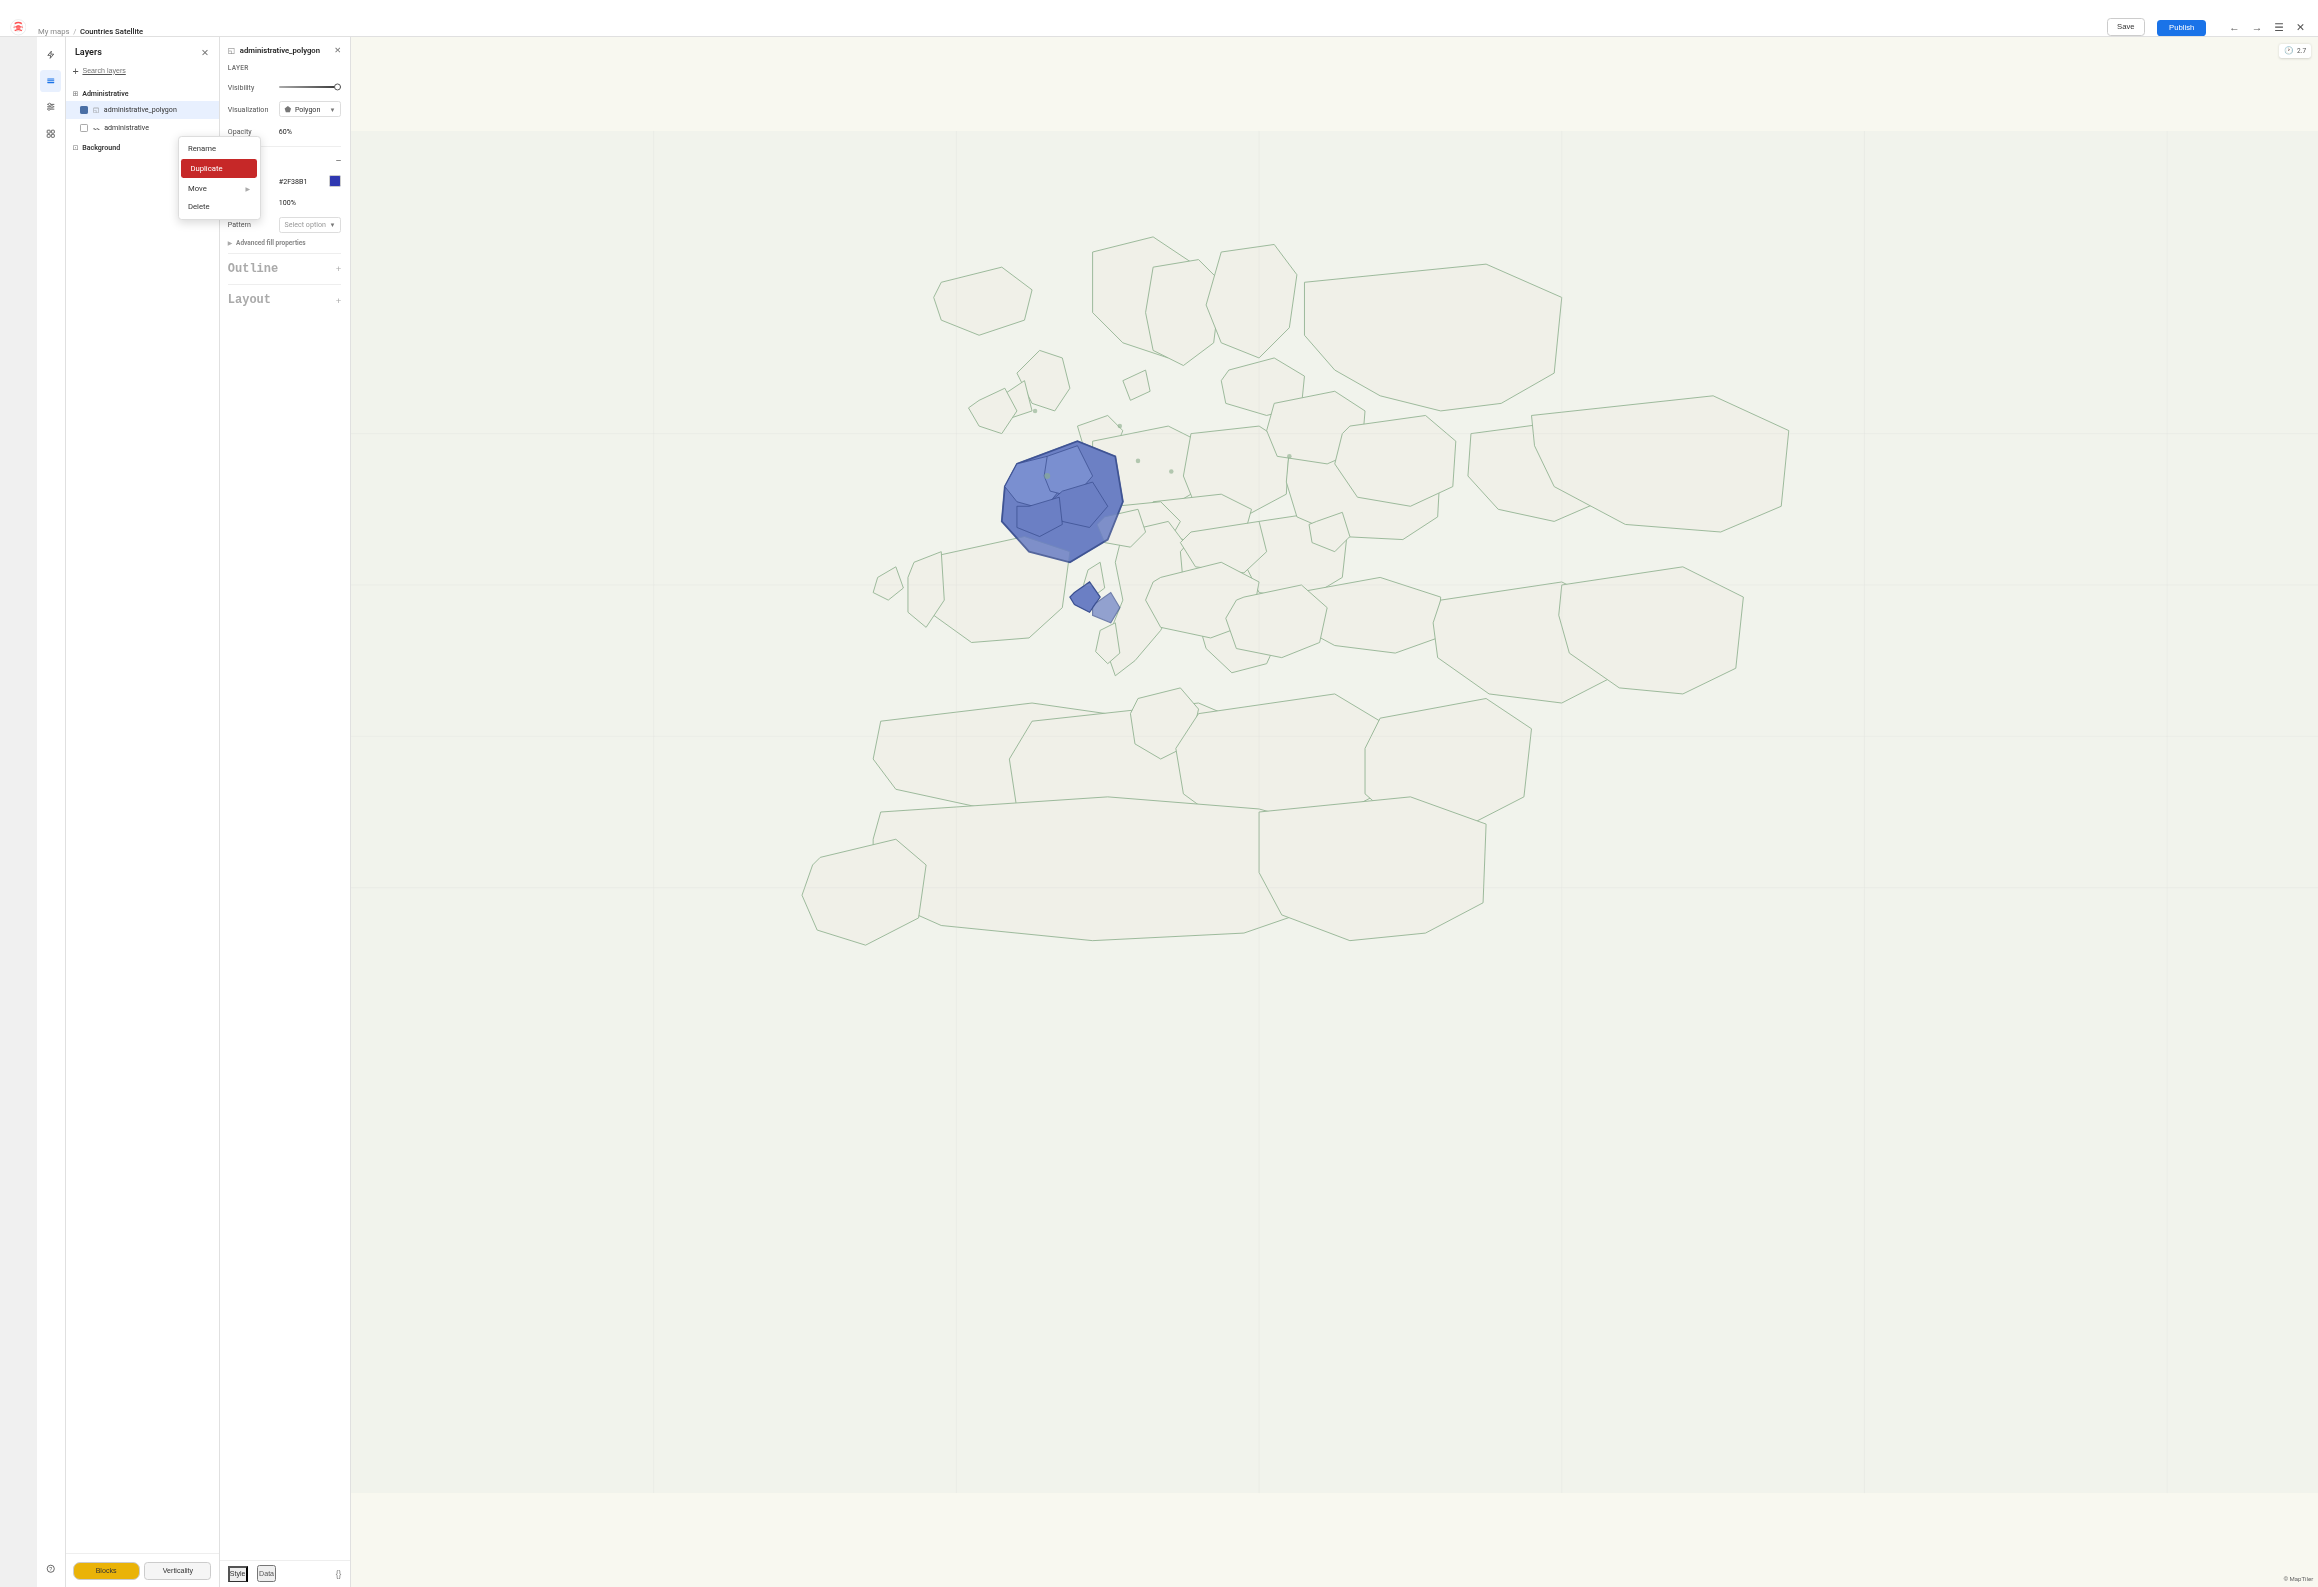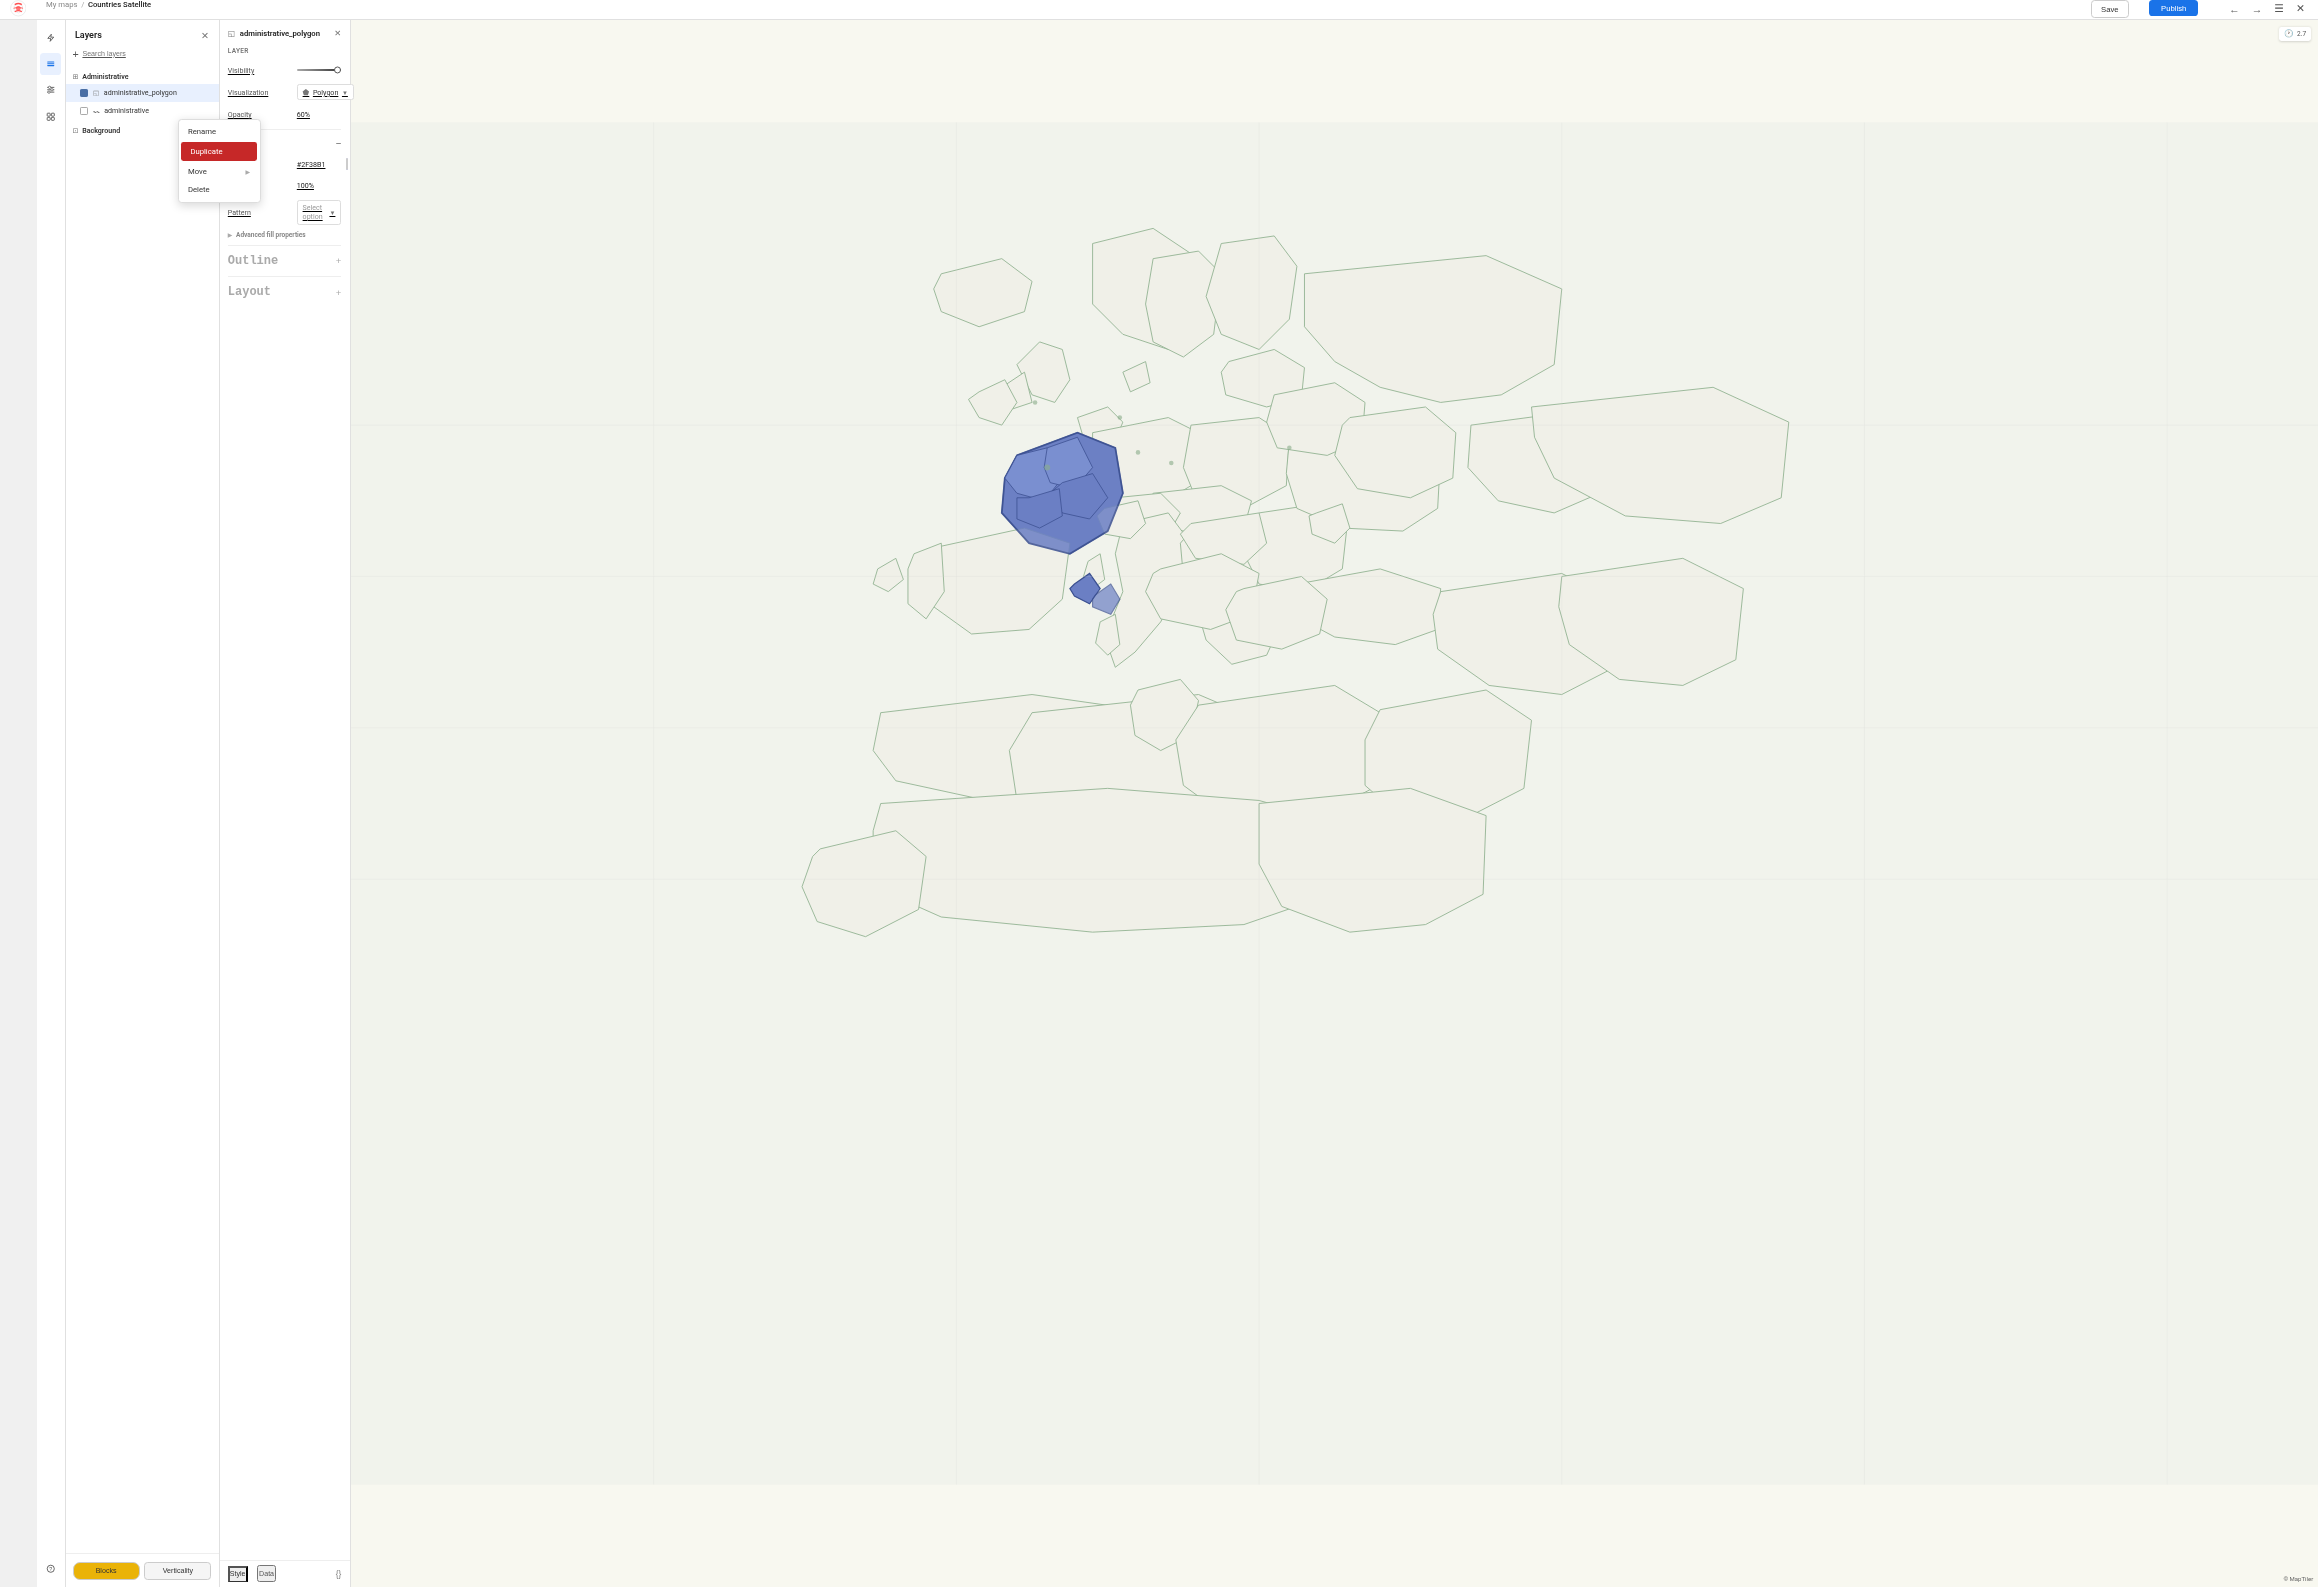--- a/index.html
+++ b/index.html
@@ -1,19 +1,19 @@
 <!DOCTYPE html>
 <html style="font-size:9.5px"><head>
   <meta charset="utf-8">
   <style>
     * { box-sizing: border-box; margin: 0; padding: 0; }
     body { font-family: -apple-system, BlinkMacSystemFont, 'Segoe UI', Roboto, sans-serif; background: #f0f0f0; display: flex; flex-direction: column; height: 100vh; overflow: hidden; font-size: 7.7px; }
 
     
-    .topbar { display: flex; align-items: flex-start; height: 20px; background: #fff; border-bottom: 0.6px solid #e0e0e0; padding: 0 9.5px; gap: 20px; z-index: 100; }
+    .topbar { display: flex; align-items: flex-end; height: 37px; background: #fff; border-bottom: 0.6px solid #e0e0e0; padding: 0 9.5px; gap: 12px; z-index: 100; }
     .topbar-logo { width: 16.6px; height: 16.6px; }
     .topbar-breadcrumb { display: flex; align-items: center; gap: 3.6px; color: #555; font-size: 7.7px; }
     .topbar-breadcrumb .separator { color: #aaa; }
     .topbar-breadcrumb .current { color: #222; font-weight: 500; }
     .topbar-spacer { flex: 1; }
     .topbar-save-btn { background: #fff; border: 0.6px solid #ccc; border-radius: 3.6px; padding: 3.6px 9.5px; font-size: 7.7px; cursor: pointer; color: #333; }
     .topbar-publish-btn { background: #1a73e8; border: none; border-radius: 3.6px; padding: 3.6px 12px; font-size: 7.7px; color: #fff; cursor: pointer; font-weight: 500; }
     .topbar-nav { display: flex; align-items: center; gap: 4.8px; margin-left: 7.1px; }
     .topbar-nav-btn { background: none; border: none; cursor: pointer; color: #555; font-size: 10.7px; padding: 2.4px 3.6px; }
     .topbar-menu-btn { background: none; border: none; cursor: pointer; color: #555; font-size: 10.7px; padding: 2.4px 3.6px; }
@@ -65,21 +65,21 @@
 
     
     .style-panel { width: 131px; background: #fff; border-right: 0.6px solid #e0e0e0; display: flex; flex-direction: column; z-index: 9; }
     .style-panel-header { display: flex; align-items: center; padding: 8.3px 8.3px 6px; gap: 4.8px; }
     .style-panel-icon { color: #777; font-size: 7.7px; }
     .style-panel-title { font-size: 7.7px; font-weight: 600; color: #222; flex: 1; }
     .style-panel-close { background: none; border: none; cursor: pointer; color: #777; font-size: 8.3px; }
 
     
     .section-label { font-size: 6.5px; font-weight: 600; color: #777; padding: 2.4px 8.3px 4.8px; text-transform: uppercase; letter-spacing: 0.3px; }
-    .prop-row { display: flex; align-items: center; padding: 3.6px 8.3px; gap: 21px; min-height: 21.4px; text-decoration: underline; }
+    .prop-row { display: flex; align-items: center; padding: 3.6px 8.3px; gap: 3px; min-height: 21.4px; }
     .prop-label { font-size: 7.1px; color: #555; width: 48px; flex-shrink: 0; }
     .prop-value { font-size: 7.1px; color: #222; flex: 1; }
 
     
     .visibility-slider { flex: 1; display: flex; align-items: center; gap: 3.6px; }
     .slider-track { flex: 1; height: 1.8px; background: linear-gradient(to right, #aaa 0%, #333 100%); border-radius: 1.2px; position: relative; }
     .slider-thumb { position: absolute; right: 0; top: 50%; transform: translateY(-50%); width: 7.1px; height: 7.1px; border-radius: 50%; background: #fff; border: 1.2px solid #555; }
 
     
     .viz-select { display: flex; align-items: center; gap: 3.6px; border: 0.6px solid #ddd; border-radius: 2.4px; padding: 2.4px 4.8px; cursor: pointer; background: #fff; flex: 1; }

